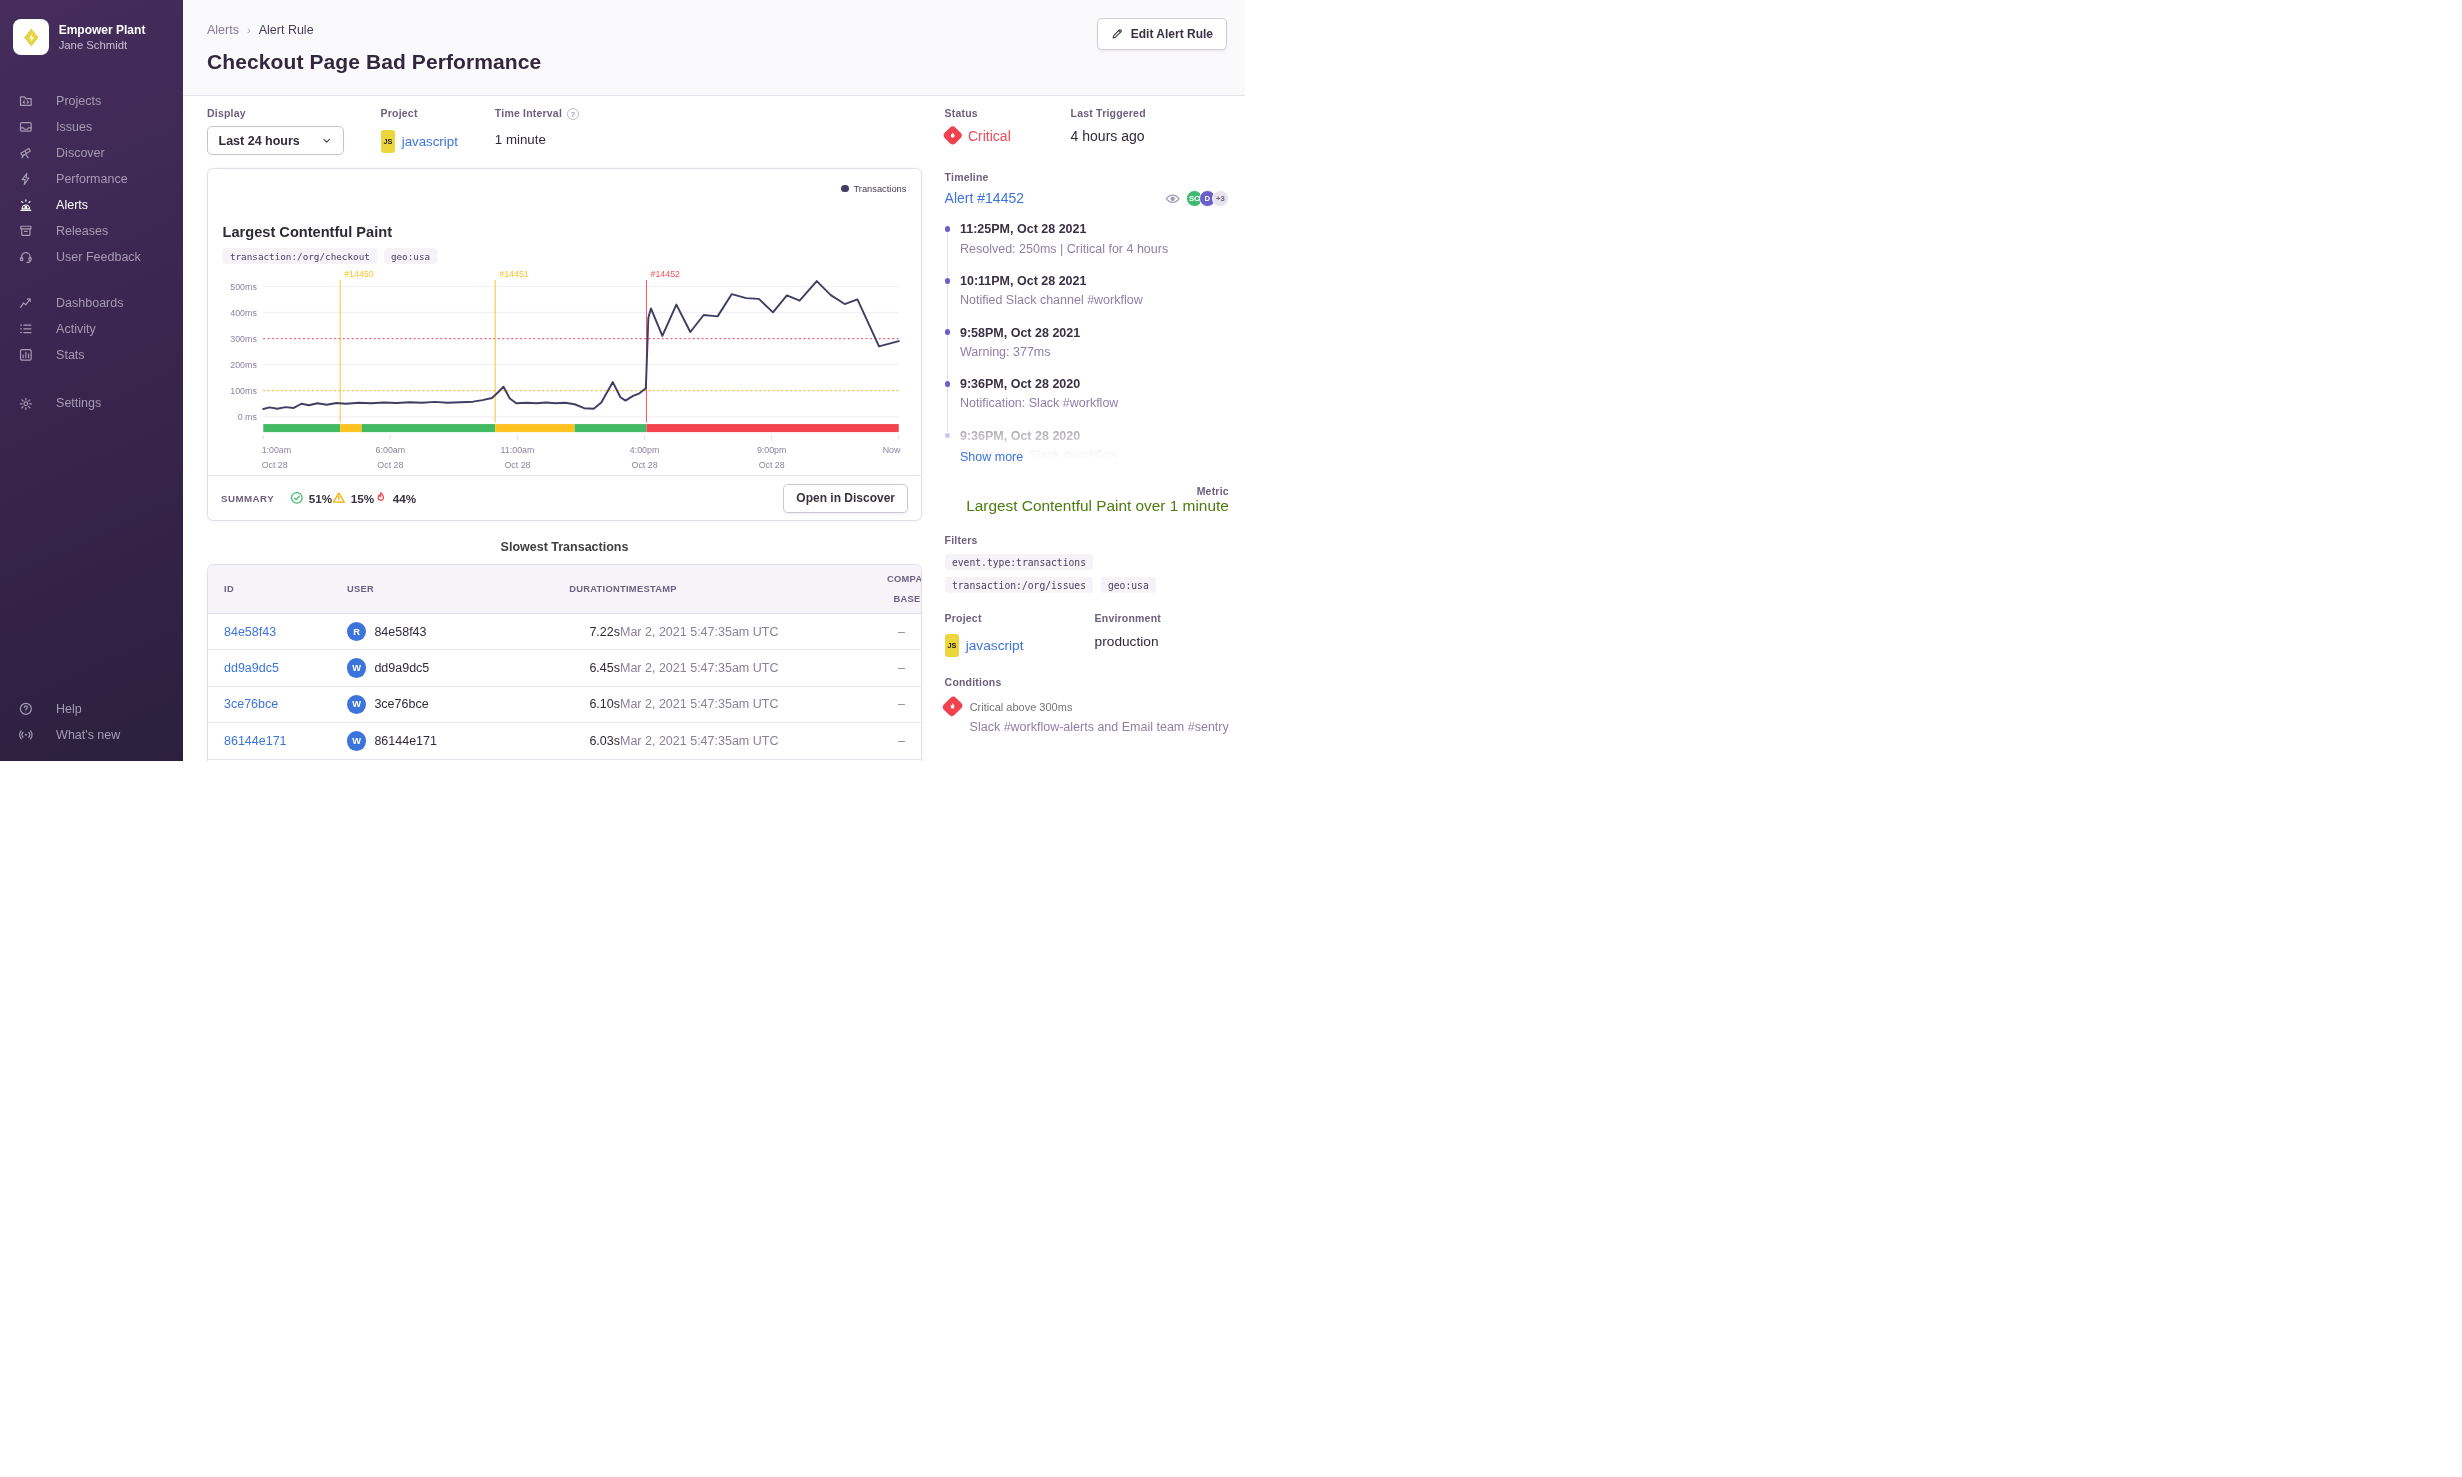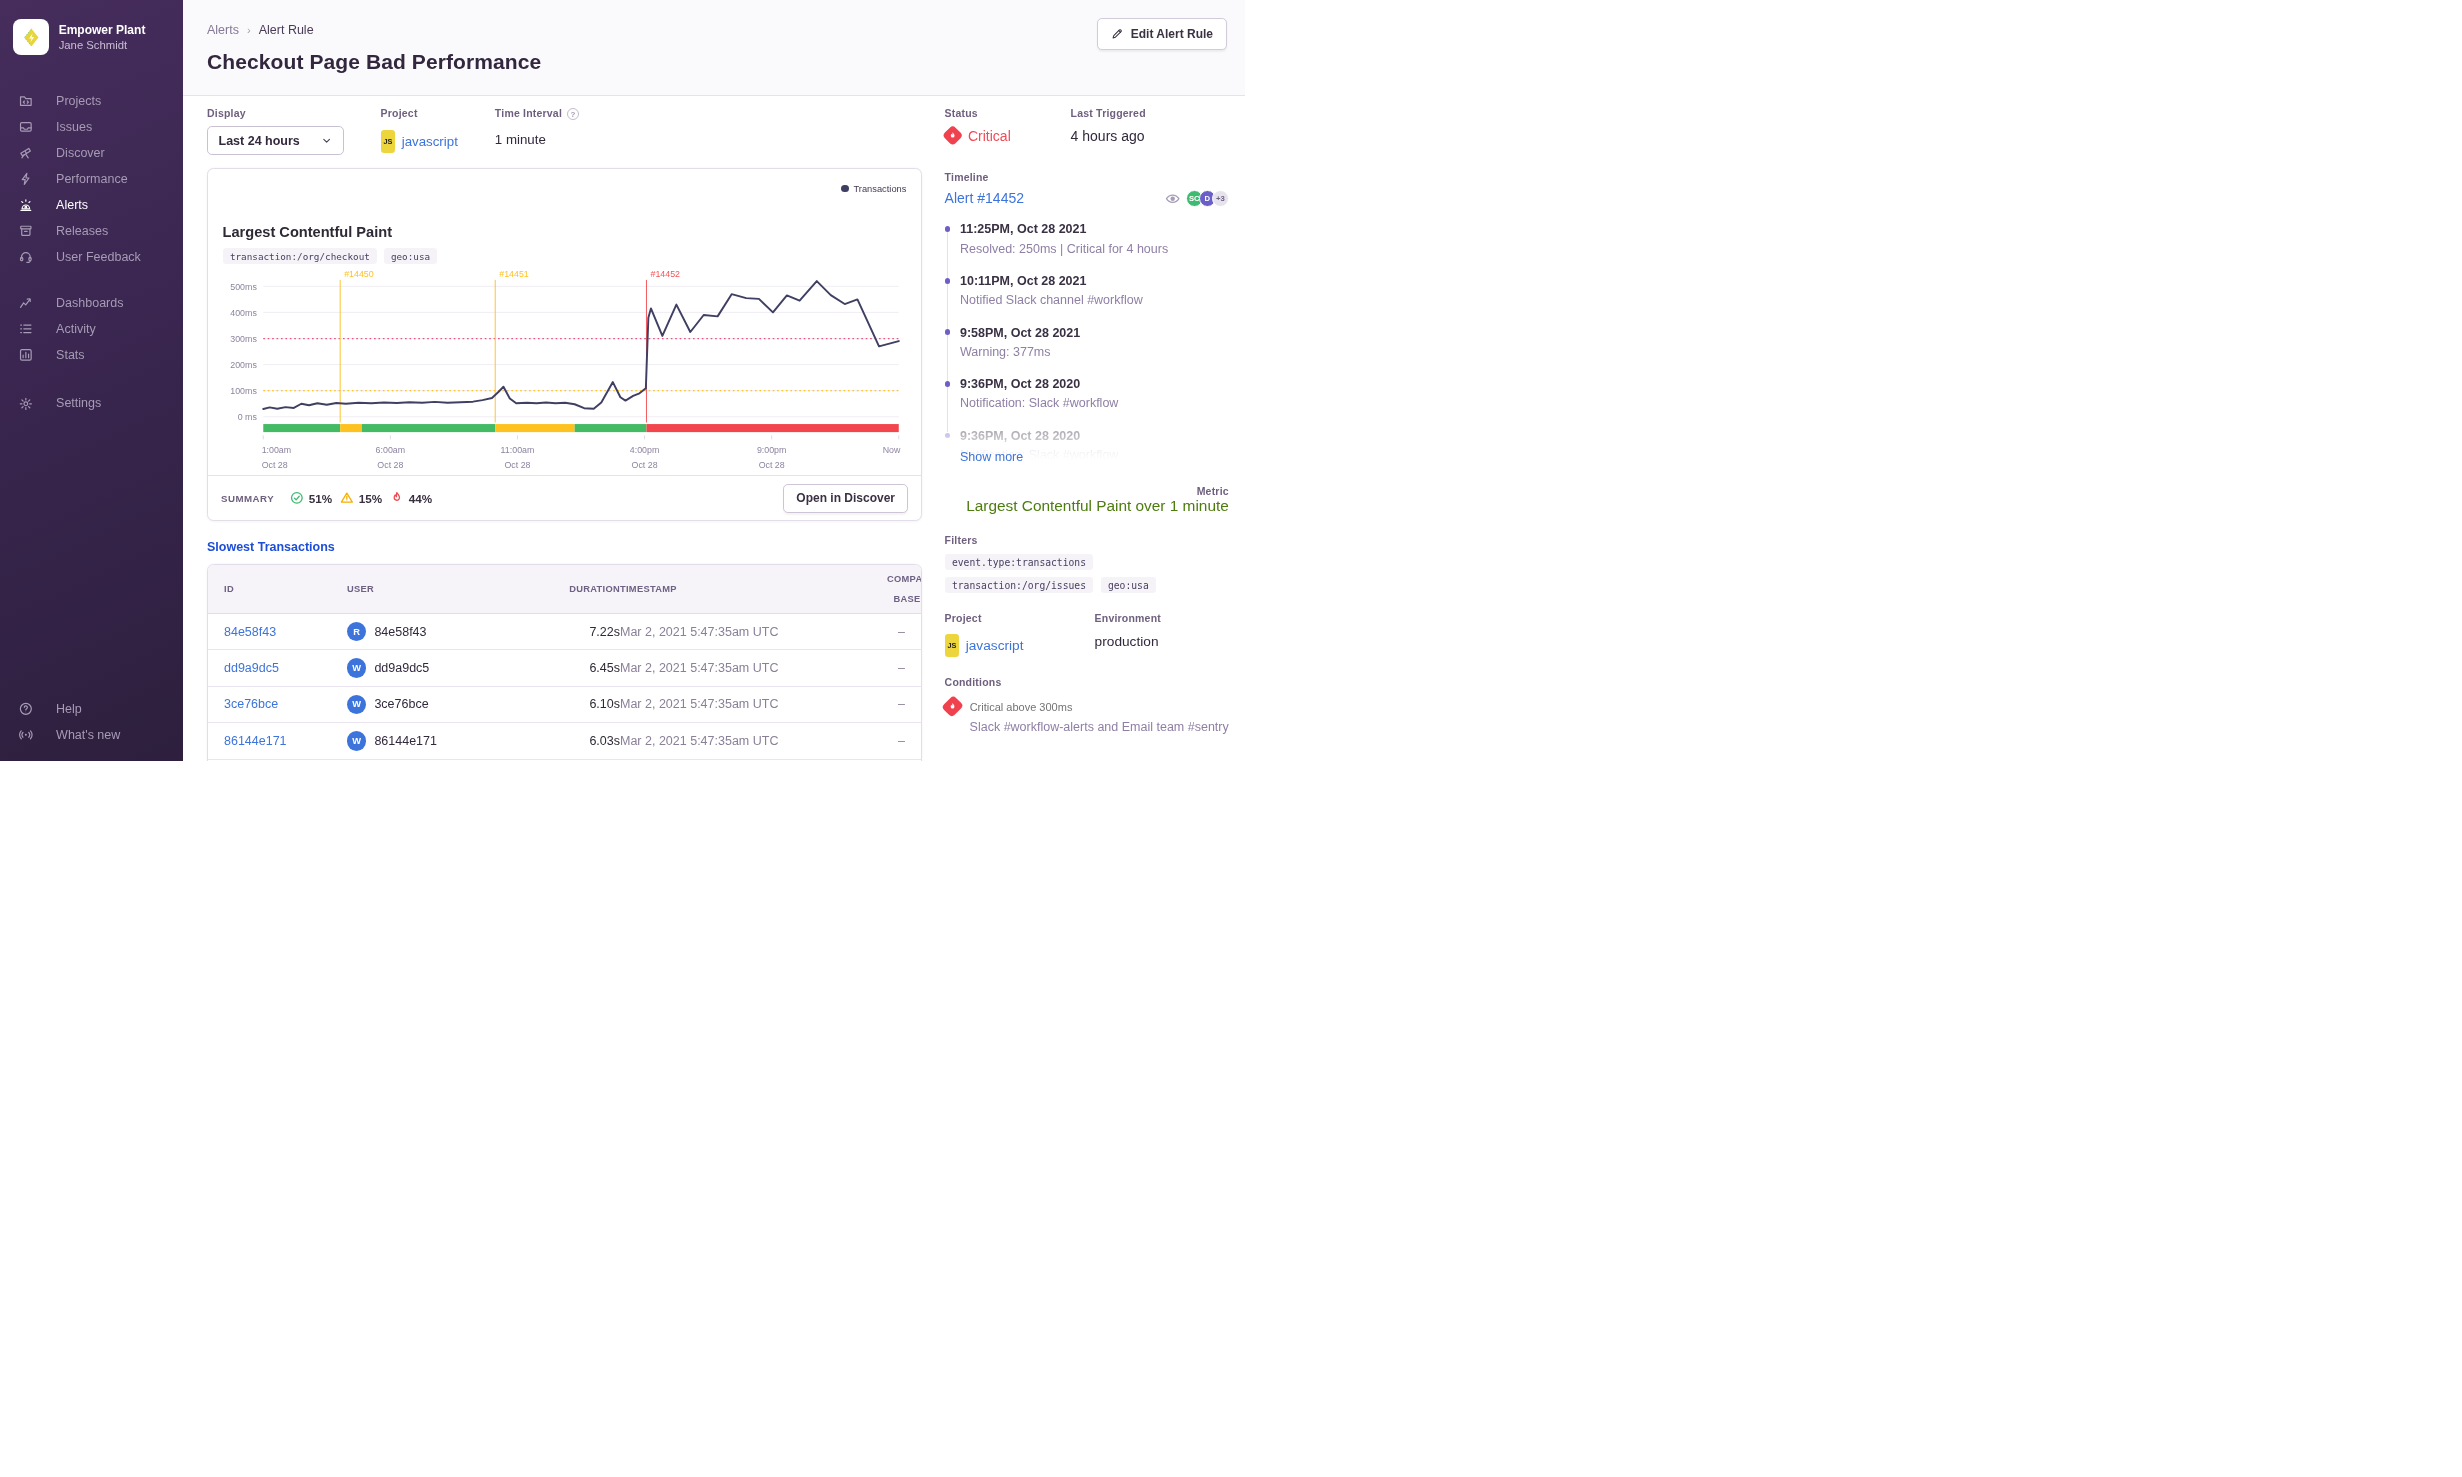--- a/index.html
+++ b/index.html
@@ -63,21 +63,21 @@
   .chip{background:#f5f3f8;border-radius:3.2px;padding:2.4px 7.3px;font-family:"DejaVu Sans Mono",monospace;font-size:9.3px;color:#494060;}
   .chart-svg{display:block;width:100%;margin-top:3.2px;}
   .ax{font-size:11px;fill:#8d84a0;}
   .summary-row{border-top:0.8px solid #e8e2ee;margin-top:4.9px;padding:7.3px 13px;display:flex;align-items:center;gap:16px;}
   .summary-label{font-size:9.7px;font-weight:700;letter-spacing:0.5px;color:#6e5f7e;}
   .stat{display:flex;align-items:center;gap:4.9px;font-size:11.7px;font-weight:600;color:#38303f;}
   .stat svg{width:13.7px;height:13.7px;fill:none;stroke-width:1.5;stroke-linecap:round;stroke-linejoin:round;}
   .discover-btn{margin-left:auto;background:#fff;border:0.8px solid #cdc5d6;border-radius:4.9px;padding:6.5px 12px;font-size:12px;font-weight:700;color:#3a3142;cursor:pointer;box-shadow:0 1.6px 1.6px rgba(45,32,58,.05);font-family:inherit;}
 
   
-  .table-title{margin:19.4px 0 9.7px;font-size:12.5px;font-weight:700;color:#1d4ed8;}
+  .table-title{margin:19.4px 0 9.7px;font-size:12.5px;font-weight:700;color:#404040;text-align:center;}
   .table-card{border:0.8px solid #e3dde9;border-radius:6.5px;overflow:hidden;box-shadow:0 0.8px 2.4px rgba(45,32,58,.05);}
   .t-grid{display:grid;grid-template-columns:123px 192px 81px 267px 1fr;align-items:center;}
   .t-head{background:#f6f4f9;border-bottom:0.8px solid #e3dde9;padding:9px 16px;font-size:9.3px;font-weight:700;letter-spacing:0.3px;color:#6d6184;text-transform:uppercase;}
   .t-row{padding:8px 16px;border-bottom:0.8px solid #eae4f0;font-size:12.5px;cursor:pointer;}
   .t-row:last-child{border-bottom:none;}
   .cell-user{display:flex;align-items:center;gap:8px;color:#32293d;}
   .avatar{width:19.4px;height:19.4px;border-radius:50%;background:#3d74db;color:#fff;font-size:9.3px;font-weight:700;display:inline-flex;align-items:center;justify-content:center;flex:0 0 19.4px;}
   .cell-right{text-align:right;}
   .cell-ts{color:#8a8098;}
   .cell-base{color:#8a8098;text-align:right;}
@@ -382,21 +382,21 @@
                 <text x="523.4" y="249" text-anchor="middle" class="ax">Oct 28</text>
                 <line x1="681.2" y1="209" x2="681.2" y2="214" stroke="#d8d1e0"></line>
                 <text x="681.2" y="231" text-anchor="middle" class="ax">9:00pm</text>
                 <text x="681.2" y="249" text-anchor="middle" class="ax">Oct 28</text>
                 <line x1="839" y1="209" x2="839" y2="214" stroke="#d8d1e0"></line>
                 <text x="841" y="231" text-anchor="end" class="ax">Now</text>
               </svg>
           </div>
           <div class="summary-row">
             <span class="summary-label">SUMMARY</span>
-            <span id="summary-stats" style="display:flex;gap:8px;">
+            <span id="summary-stats" style="display:flex;gap:0;">
                 <span class="stat"><svg viewBox="0 0 16 16">
                     <circle cx="8" cy="8" r="6.2" stroke="#3eba71"></circle>
                     <path d="m5.2 8.3 2 2 3.6-4.2" stroke="#3eba71"></path>
                   </svg>51%</span>
                 <span class="stat"><svg viewBox="0 0 16 16">
                     <path d="M8 2.4 14.4 13H1.6z" stroke="#f5b000"></path>
                     <path d="M8 6.4v3.2" stroke="#f5b000"></path>
                     <circle cx="8" cy="11.3" r="0.5" fill="#f5b000" stroke="none"></circle>
                   </svg>15%</span>
                 <span class="stat"><svg viewBox="0 0 16 16">

